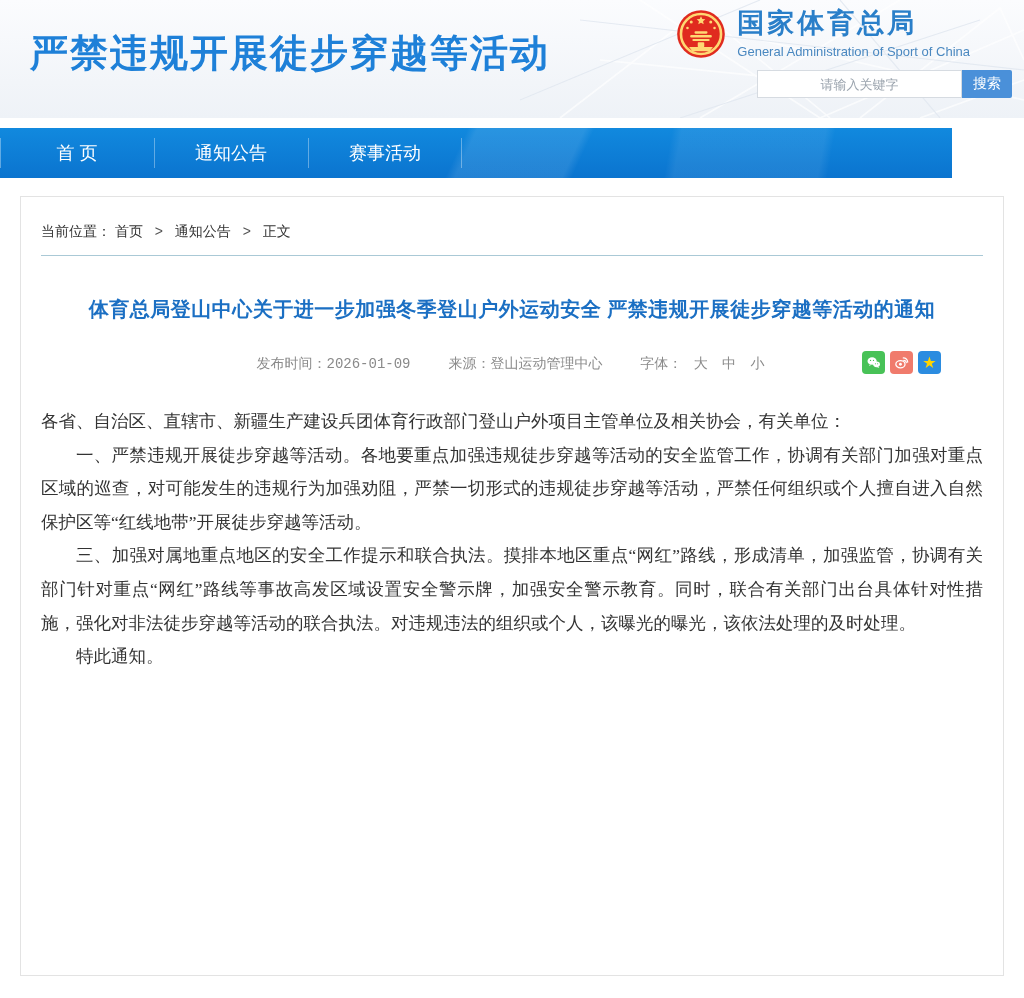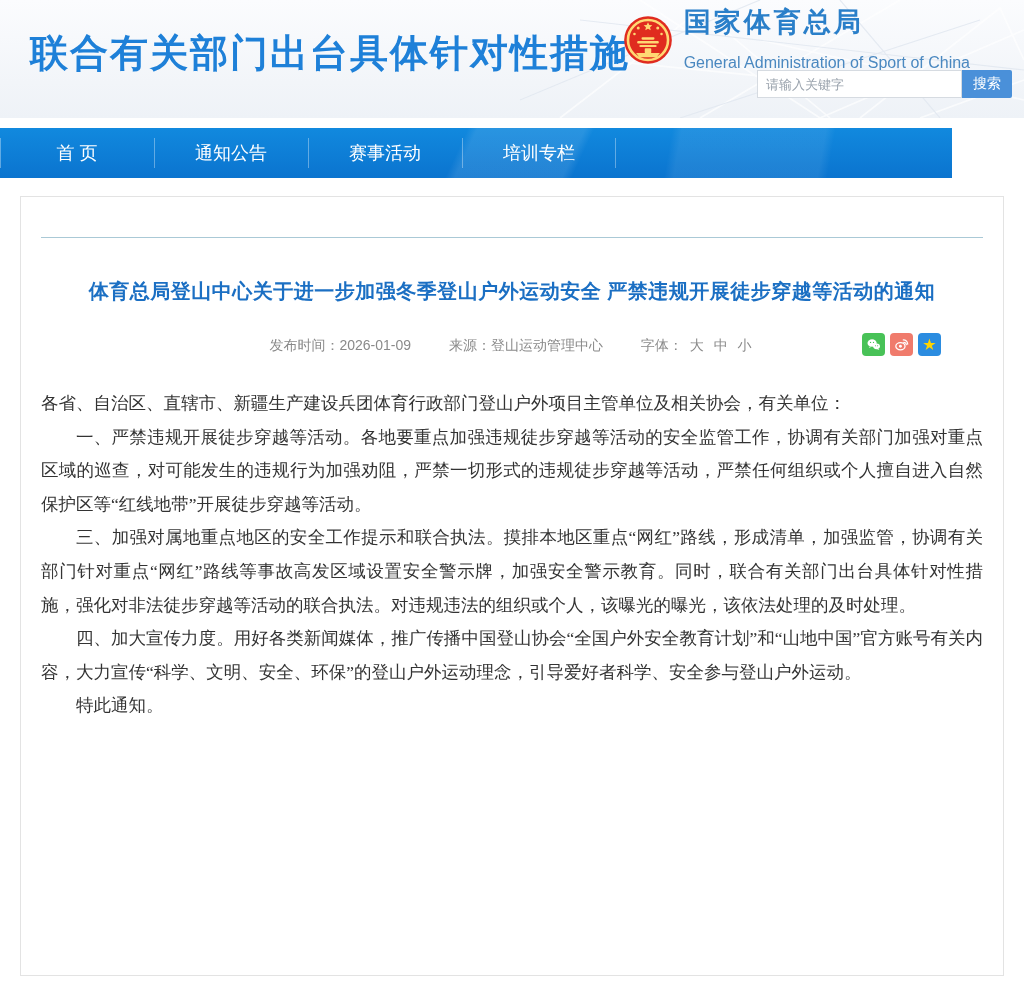--- a/index.html
+++ b/index.html
@@ -9,24 +9,24 @@
   
   .site-header { position:relative; width:1024px; height:118px;
     background:linear-gradient(180deg,#fbfcfe 0%,#f2f5f9 70%,#eef2f7 100%);
     overflow:hidden; }
   .header-pattern { position:absolute; top:0; left:0; width:1024px; height:118px; pointer-events:none; }
   .site-title { position:absolute; left:30px; top:28px; font-size:38px; font-weight:bold;
     color:#1e80d8; letter-spacing:2px; white-space:nowrap; }
   .logo-block { position:absolute; right:54px; top:8px; display:flex; align-items:center; }
   .emblem { width:52px; height:52px; margin-right:10px; }
   .logo-text-cn { font-size:27px; font-weight:bold; color:#2a7fc9; letter-spacing:3px; line-height:1.1; }
-  .logo-text-en { font-size:16px; color:#4a88c0; margin-top:16px; }
+  .logo-text-en { font-size:13px; color:#4a88c0; margin-top:6px; }
   .search-bar { position:absolute; right:12px; top:70px; display:flex; height:28px; }
   .search-input { width:205px; height:28px; border:1px solid #d6dbe1; background:#ffffff;
-    font-size:13px; color:#333; padding:4px 8px; outline:none; }
+    font-size:13px; color:#333; padding:4px 8px; outline:none;text-align:center; }
   .search-input::placeholder { color:#9aa3ad; }
   .search-btn { width:50px; height:28px; background:#4a90d9; color:#fff; border:none;
     font-size:14px; cursor:pointer; border-radius:0 2px 2px 0; }
 
   
   .nav-gap { height:10px; background:#ffffff; }
   .main-nav { position:relative; width:952px; height:50px;
     background:
       linear-gradient(115deg, rgba(255,255,255,0) 48%, rgba(255,255,255,0.10) 49%, rgba(255,255,255,0.10) 60%, rgba(255,255,255,0) 61%),
       linear-gradient(100deg, rgba(255,255,255,0) 70%, rgba(255,255,255,0.08) 71%, rgba(255,255,255,0.08) 86%, rgba(255,255,255,0) 87%),
@@ -46,21 +46,21 @@
   .breadcrumb { font-size:14px; color:#333; }
   .breadcrumb .crumb-link { color:#333; cursor:pointer; }
   .breadcrumb .crumb-sep { margin:0 8px; color:#555; }
   .breadcrumb-rule { border:none; border-top:1px solid #aac9d6; margin:14px 0 0 0; }
 
   .article-title { text-align:center; font-size:20px; font-weight:bold; color:#1b6fc3;
     margin-top:40px; letter-spacing:0.5px; }
 
   .meta-row { position:relative; margin-top:28px; height:24px; }
   .meta-center { text-align:center; font-size:14px; color:#8a8a8a; line-height:24px; }
-  .meta-item { margin:0 17px; }
+  .meta-item { margin:0 17px;font-family:Liberation Mono, monospace; }
   .font-size-opt { margin:0 3px; cursor:pointer; }
   .share-icons { position:absolute; right:42px; top:0; display:flex; gap:5px; }
   .share-icon { width:23px; height:23px; border-radius:4px; display:flex;
     align-items:center; justify-content:center; cursor:pointer; }
   .share-wechat { background:#48c257; }
   .share-weibo  { background:#f07b6c; }
   .share-qzone  { background:#2b8ce0; color:#ffd400; font-size:16px; line-height:1; }
 
   .article-body { margin-top:30px; font-family:"Liberation Serif","DejaVu Serif",serif;
     font-size:17.5px; color:#333333; line-height:1.92; text-align:justify; }
@@ -82,21 +82,21 @@
       <path d="M920,118 L1024,80"></path>
     </g>
     <g stroke="#e3e9f1" stroke-width="1.2" opacity="0.9" fill="none">
       <path d="M520,100 L760,0"></path>
       <path d="M680,118 L980,20"></path>
       <path d="M840,0 L940,118"></path>
       <path d="M580,20 L1024,70"></path>
     </g>
   </svg>
 
-  <div class="site-title">联合有关部门出台具体针对性措施</div>
+  <div class="site-title">严禁违规开展徒步穿越等活动</div>
 
   <div class="logo-block">
     <svg class="emblem" viewBox="0 0 48 48">
       <circle cx="24" cy="24" r="22" fill="#e02b1f"></circle>
       <circle cx="24" cy="24" r="18.5" fill="none" stroke="#ffd873" stroke-width="2.4"></circle>
       <g fill="#ffd873">
         <path d="M24 7.5 l1.2 2.6 2.8 .3 -2.1 1.9 .6 2.8 -2.5-1.5 -2.5 1.5 .6-2.8 -2.1-1.9 2.8-.3 z"></path>
         <circle cx="15" cy="13" r="1.4"></circle>
         <circle cx="33" cy="13" r="1.4"></circle>
         <circle cx="11.5" cy="18.5" r="1.2"></circle>
@@ -118,25 +118,32 @@
     <input class="search-input" type="text" placeholder="请输入关键字" style="">
     <button class="search-btn">搜索</button>
   </div>
 </div>
 
 <div class="nav-gap"></div>
 <div class="main-nav">
   <div class="nav-item">首 页</div>
   <div class="nav-item">通知公告</div>
   <div class="nav-item">赛事活动</div>
-  <div class="nav-item">培训专栏</div>
 </div>
 
 <div class="content-box">
 
+  <div class="breadcrumb">
+    <span>当前位置：</span>
+    <span class="crumb-link">首页</span>
+    <span class="crumb-sep">&gt;</span>
+    <span class="crumb-link">通知公告</span>
+    <span class="crumb-sep">&gt;</span>
+    <span>正文</span>
+  </div>
   <hr class="breadcrumb-rule">
 
   <div class="article-title">体育总局登山中心关于进一步加强冬季登山户外运动安全 严禁违规开展徒步穿越等活动的通知</div>
 
   <div class="meta-row">
     <div class="meta-center">
       <span class="meta-item">发布时间：2026-01-09</span>
       <span class="meta-item">来源：登山运动管理中心</span>
       <span class="meta-item">
         <span>字体：</span>
@@ -169,17 +176,16 @@
       <div class="share-icon share-qzone">
         <span>★</span>
       </div>
     </div>
   </div>
 
   <div class="article-body">
     <p class="salutation">各省、自治区、直辖市、新疆生产建设兵团体育行政部门登山户外项目主管单位及相关协会，有关单位：</p>
     <p>一、严禁违规开展徒步穿越等活动。各地要重点加强违规徒步穿越等活动的安全监管工作，协调有关部门加强对重点区域的巡查，对可能发生的违规行为加强劝阻，严禁一切形式的违规徒步穿越等活动，严禁任何组织或个人擅自进入自然保护区等“红线地带”开展徒步穿越等活动。</p>
     <p>三、加强对属地重点地区的安全工作提示和联合执法。摸排本地区重点“网红”路线，形成清单，加强监管，协调有关部门针对重点“网红”路线等事故高发区域设置安全警示牌，加强安全警示教育。同时，联合有关部门出台具体针对性措施，强化对非法徒步穿越等活动的联合执法。对违规违法的组织或个人，该曝光的曝光，该依法处理的及时处理。</p>
-    <p>四、加大宣传力度。用好各类新闻媒体，推广传播中国登山协会“全国户外安全教育计划”和“山地中国”官方账号有关内容，大力宣传“科学、文明、安全、环保”的登山户外运动理念，引导爱好者科学、安全参与登山户外运动。</p>
     <p>特此通知。</p>
   </div>
 
 </div>
 
 </body></html>

